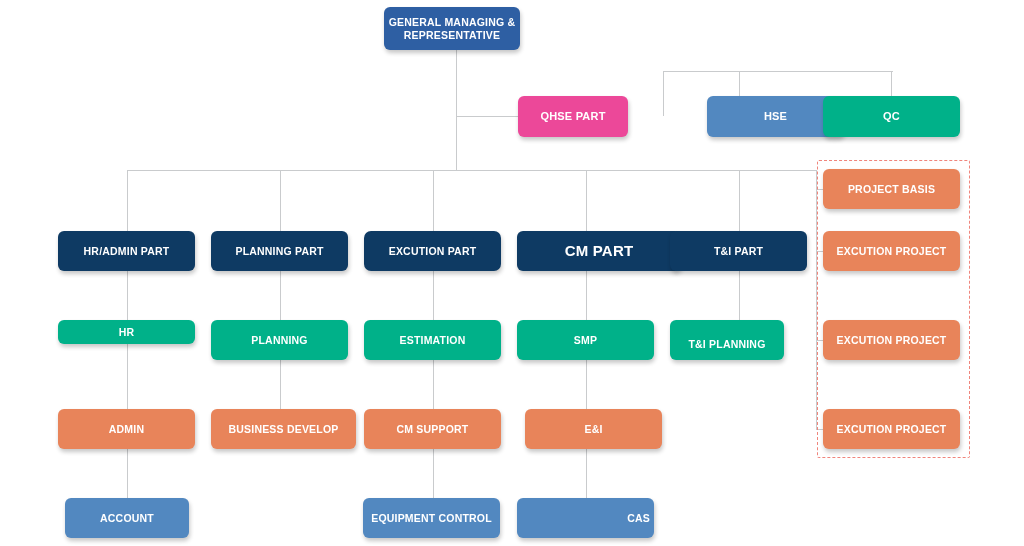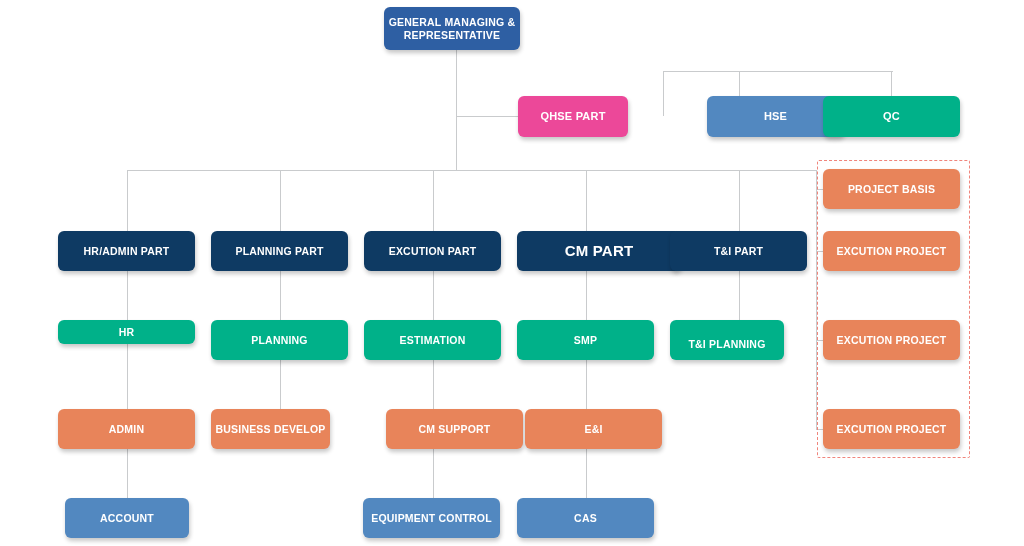--- a/index.html
+++ b/index.html
@@ -118,36 +118,36 @@
       </div>
       <div class="node" style="left: 517px; top: 320px; width: 137px; height: 40px; background: rgb(0, 177, 137); font-size: 10.5px; color: rgb(255, 255, 255);">
         <span class="node-label">SMP</span>
       </div>
       <div class="node" style="left: 670px; top: 320px; width: 114px; height: 40px; background: rgb(0, 177, 137); font-size: 10.5px; color: rgb(255, 255, 255); align-items: flex-end;">
         <span class="node-label">T&amp;I PLANNING</span>
       </div>
       <div class="node" style="left: 58px; top: 409px; width: 137px; height: 40px; background: rgb(232, 132, 90); font-size: 10.5px; color: rgb(255, 255, 255);">
         <span class="node-label">ADMIN</span>
       </div>
-      <div class="node" style="left: 211px; top: 409px; width: 119px; height: 40px; background: rgb(232, 132, 90); font-size: 10.5px; color: rgb(255, 255, 255);">
+      <div class="node" style="left: 211px; top: 409px; width: 145px; height: 40px; background: rgb(232, 132, 90); font-size: 10.5px; color: rgb(255, 255, 255);">
         <span class="node-label">BUSINESS DEVELOP</span>
       </div>
-      <div class="node" style="left: 364px; top: 409px; width: 137px; height: 40px; background: rgb(232, 132, 90); font-size: 10.5px; color: rgb(255, 255, 255); margin-left: 22px;">
+      <div class="node" style="left: 364px; top: 409px; width: 137px; height: 40px; background: rgb(232, 132, 90); font-size: 10.5px; color: rgb(255, 255, 255);">
         <span class="node-label">CM SUPPORT</span>
       </div>
       <div class="node" style="left: 517px; top: 409px; width: 137px; height: 40px; background: rgb(232, 132, 90); font-size: 10.5px; color: rgb(255, 255, 255); margin-left: 8px;">
         <span class="node-label">E&amp;I</span>
       </div>
       <div class="node" style="left: 65px; top: 498px; width: 124px; height: 40px; background: rgb(82, 136, 192); font-size: 10.5px; color: rgb(255, 255, 255);">
         <span class="node-label">ACCOUNT</span>
       </div>
       <div class="node" style="left: 363px; top: 498px; width: 137px; height: 40px; background: rgb(82, 136, 192); font-size: 10.5px; color: rgb(255, 255, 255);">
         <span class="node-label">EQUIPMENT CONTROL</span>
       </div>
-      <div class="node" style="left: 517px; top: 498px; width: 137px; height: 40px; background: rgb(82, 136, 192); font-size: 10.5px; color: rgb(255, 255, 255);">
+      <div class="node" style="left: 517px; top: 498px; width: 137px; height: 40px; background: rgb(82, 136, 192); font-size: 10.5px; color: rgb(255, 255, 255); text-align: right;">
         <span class="node-label">CAS</span>
       </div>
       <div class="node" style="left: 823px; top: 169px; width: 137px; height: 40px; background: rgb(232, 132, 90); font-size: 10.5px; color: rgb(255, 255, 255);">
         <span class="node-label">PROJECT BASIS</span>
       </div>
       <div class="node" style="left: 823px; top: 231px; width: 137px; height: 40px; background: rgb(232, 132, 90); font-size: 10.5px; color: rgb(255, 255, 255);">
         <span class="node-label">EXCUTION PROJECT</span>
       </div>
       <div class="node" style="left: 823px; top: 320px; width: 137px; height: 40px; background: rgb(232, 132, 90); font-size: 10.5px; color: rgb(255, 255, 255);">
         <span class="node-label">EXCUTION PROJECT</span>

